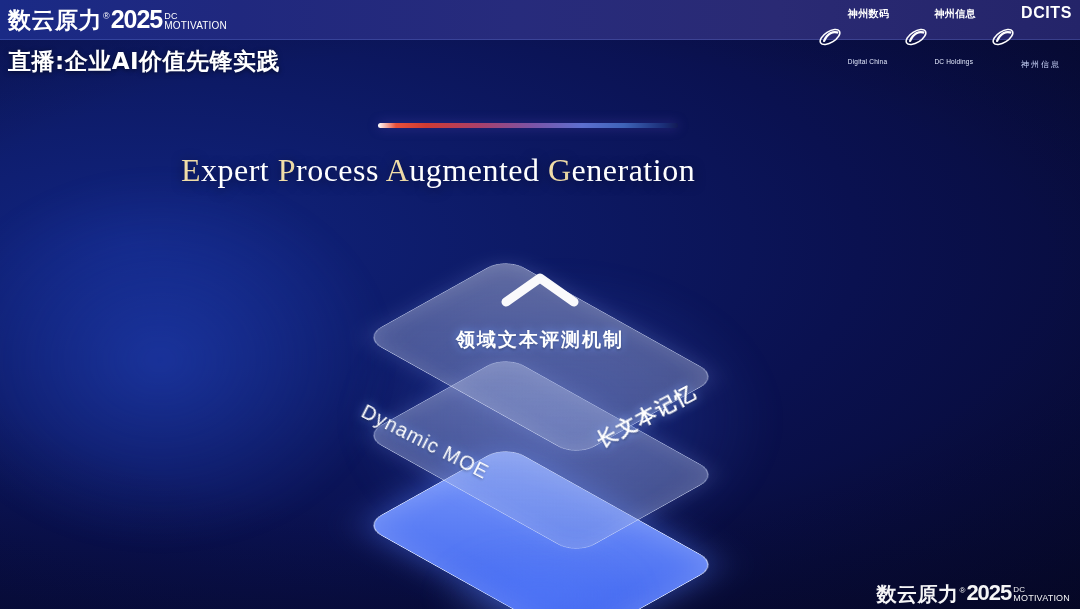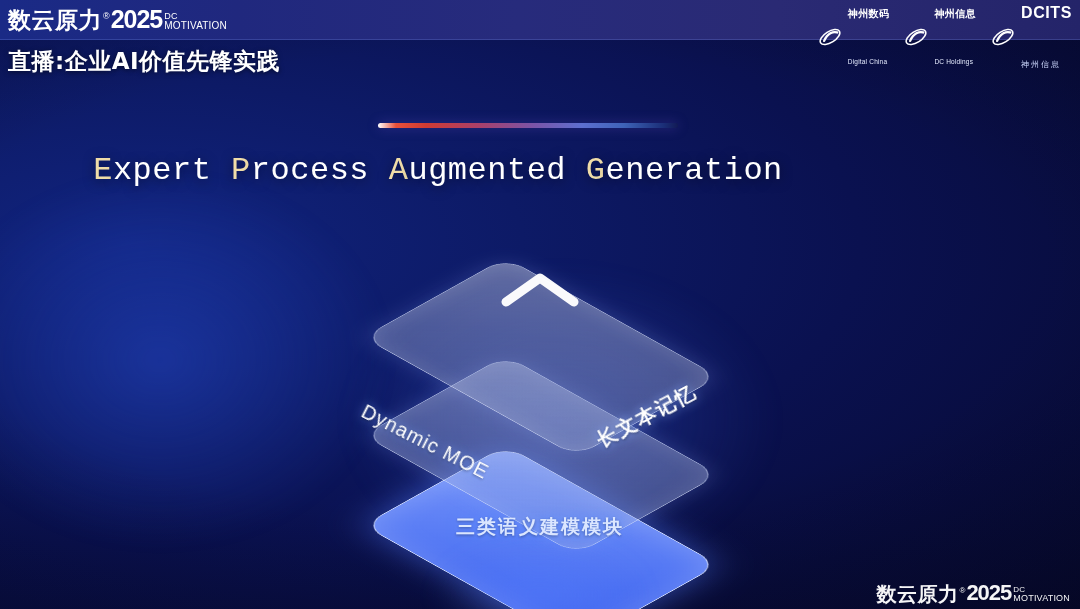--- a/index.html
+++ b/index.html
@@ -106,21 +106,21 @@
     position:absolute;left:378px;top:123px;width:300px;height:5px;z-index:7;
     border-radius:3px;
     background:linear-gradient(90deg,#ffffff 0%,#e8503a 6%,#cf3b33 16%,#a9406b 34%,#7a54a8 52%,#5d6fd0 68%,#3e63b8 82%,#1b2f78 95%,#121a55 100%);
     box-shadow:0 0 12px rgba(120,90,220,.35);
   }
   
   #subtitle{
     position:absolute;left:0;top:152px;width:876px;z-index:7;
     text-align:center;white-space:nowrap;
     font-size:32px;font-weight:normal;letter-spacing:.5px;
-    font-family:Liberation Mono, monospace;
+    font-family:Liberation Serif, serif;
     text-shadow:0 2px 12px rgba(0,0,0,.5);
   }
   #subtitle .cap{color:#f0dda8;}
   #subtitle .rest{color:#ffffff;}
 
   
   #stack{
     position:absolute;left:272px;top:222px;width:536px;height:372px;z-index:5;
   }
   .layer{position:absolute;left:0;width:536px;height:268px;}
@@ -277,26 +277,26 @@
     <div class="layer" id="layer-top">
       <div class="plate"></div>
     </div>
 
     <span id="chevron">
       <svg viewBox="0 0 80 38" width="80" height="38">
         <path d="M6 32 L40 8 L74 32" fill="none" stroke="#ffffff" stroke-width="9" stroke-linecap="round" stroke-linejoin="round" opacity="0.97"></path>
       </svg>
     </span>
 
+    <div class="lbl" id="label-top">领域文本评测机制</div>
 
     <div class="lbl" id="label-mid-left">Dynamic MOE</div>
 
     <div class="lbl" id="label-mid-right">长文本记忆</div>
 
-    <div class="lbl" id="label-bot">三类语义建模模块</div>
 
   </div>
 
   <div class="brand" id="brand-bottom">
     <span class="cn">数云原力</span>
     <span class="reg">®</span>
     <span class="yr">2025</span>
     <span class="dcm">
       <span class="d1">DC</span>
       <span class="d2">MOTIVATION</span>

